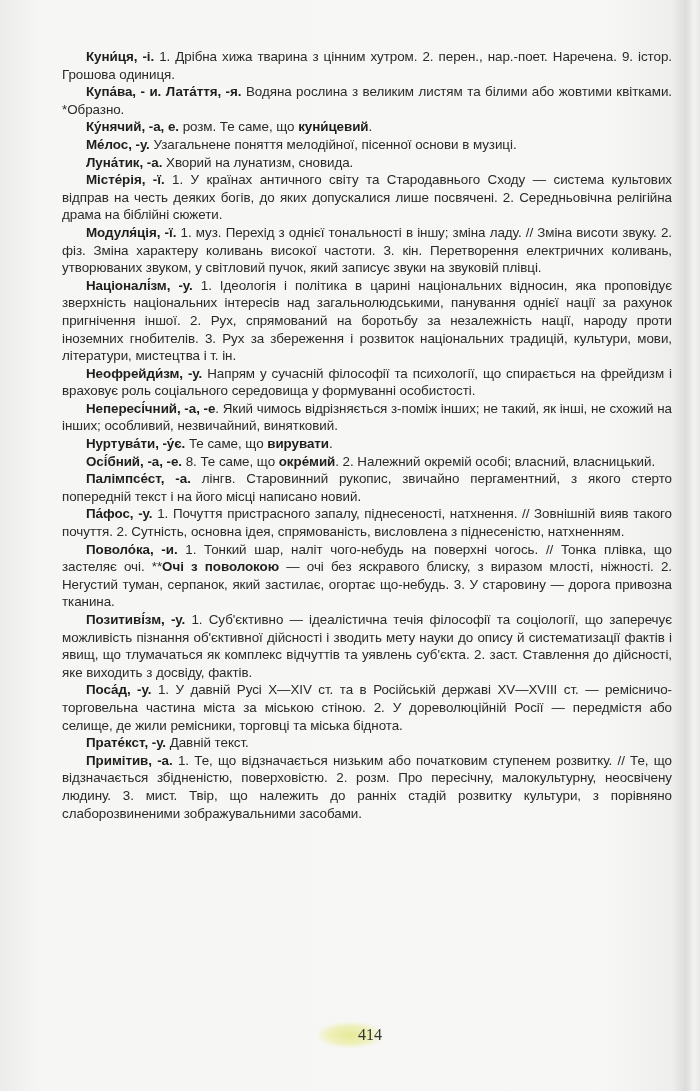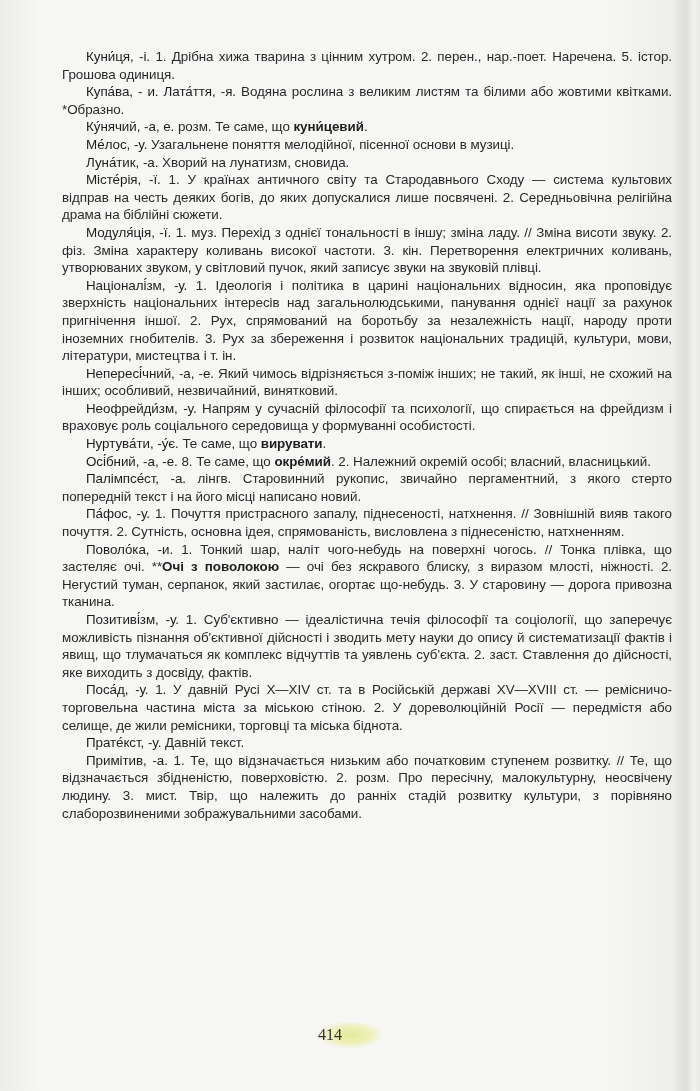--- a/index.html
+++ b/index.html
@@ -14,46 +14,46 @@
     position: absolute; left: 0; top: 0; width: 700px; height: 1091px;
     background: linear-gradient(to right, #ececea 0px, #f6f6f4 40px, #f7f7f5 600px, #eeeeec 672px, #dcdcda 686px, #f3f3f1 694px, #e8e8e6 700px);
   }
   .content {
     position: absolute; left: 62px; top: 48px; width: 610px;
     font-size: 13.4px; line-height: 17.6px;
     text-align: justify;
     letter-spacing: -0.05px;
   }
   .entry { text-indent: 24px; margin: 0; }
-  .hw { font-weight: normal; color: #1e1e1e; }
+  .hw { font-weight: bold; color: #1e1e1e; }
   .it { }
   .b { font-weight: bold; color: #1e1e1e; }
   .page-number {
     position: absolute; left: 318px; top: 1022px; width: 64px; height: 26px;
-    text-align: left;
+    text-align: right;
     font-family: "Liberation Serif", serif; font-size: 16px; line-height: 26px;
     color: #333;
     background: radial-gradient(ellipse at center, #e6ea9a 0%, #eef0b8 45%, rgba(242,242,240,0) 75%);
   }
 </style>
 </head>
 <body>
 
 <div class="page">
   <div class="content" id="entries">
-      <p class="entry"><span class="hw">Куни́ця, -і.</span><span> 1. Дрібна хижа тварина з цінним хутром. 2. </span><span class="it">перен., нар.-поет.</span><span> Наречена. 5. </span><span class="it">істор.</span><span> Грошова одиниця.</span></p>
+      <p class="entry"><span class="hw">Куни́ця, -і.</span><span> 1. Дрібна хижа тварина з цінним хутром. 2. </span><span class="it">перен., нар.-поет.</span><span> Наречена. 9. </span><span class="it">істор.</span><span> Грошова одиниця.</span></p>
       <p class="entry"><span class="hw">Купа́ва, - и. Лата́ття, -я.</span><span> Водяна рослина з великим листям та білими або жовтими квітками. *Образно.</span></p>
       <p class="entry"><span class="hw">Ку́нячий, -а, е.</span><span> </span><span class="it">розм</span><span>. Те саме, що </span><span class="b">куни́цевий</span><span>.</span></p>
       <p class="entry"><span class="hw">Ме́лос, -у.</span><span> Узагальнене поняття мелодійної, пісенної основи в музиці.</span></p>
       <p class="entry"><span class="hw">Луна́тик, -а.</span><span> Хворий на лунатизм, сновида.</span></p>
       <p class="entry"><span class="hw">Місте́рія, -ї.</span><span> 1. У країнах античного світу та Стародавнього Сходу — система культових відправ на честь деяких богів, до яких допускалися лише посвячені. 2. Середньовічна релігійна драма на біблійні сюжети.</span></p>
       <p class="entry"><span class="hw">Модуля́ція, -ї.</span><span> 1. </span><span class="it">муз.</span><span> Перехід з однієї тональності в іншу; зміна ладу. // Зміна висоти звуку. 2. </span><span class="it">фіз.</span><span> Зміна характеру коливань високої частоти. 3. </span><span class="it">кін.</span><span> Перетворення електричних коливань, утворюваних звуком, у світловий пучок, який записує звуки на звуковій плівці.</span></p>
       <p class="entry"><span class="hw">Націоналі́зм, -у.</span><span> 1. Ідеологія і політика в царині національних відносин, яка проповідує зверхність національних інтересів над загальнолюдськими, панування однієї нації за рахунок пригнічення іншої. 2. Рух, спрямований на боротьбу за незалежність нації, народу проти іноземних гнобителів. 3. Рух за збереження і розвиток національних традицій, культури, мови, літератури, мистецтва і т. ін.</span></p>
+      <p class="entry"><span class="hw">Неофрейди́зм, -у.</span><span> Напрям у сучасній філософії та психології, що спирається на фрейдизм і враховує роль соціального середовища у формуванні особистості.</span></p>
       <p class="entry"><span class="hw">Непересі́чний, -а, -е</span><span>. Який чимось відрізняється з-поміж інших; не такий, як інші, не схожий на інших; особливий, незвичайний, винятковий.</span></p>
-      <p class="entry"><span class="hw">Неофрейди́зм, -у.</span><span> Напрям у сучасній філософії та психології, що спирається на фрейдизм і враховує роль соціального середовища у формуванні особистості.</span></p>
       <p class="entry"><span class="hw">Нуртува́ти, -у́є.</span><span> Те саме, що </span><span class="b">вирувати</span><span>.</span></p>
       <p class="entry"><span class="hw">Осі́бний, -а, -е.</span><span> 8. Те саме, що </span><span class="b">окре́мий</span><span>. 2. Належний окремій особі; власний, власницький.</span></p>
       <p class="entry"><span class="hw">Палімпсе́ст, -а.</span><span> </span><span class="it">лінгв</span><span>. Старовинний рукопис, звичайно пергаментний, з якого стерто попередній текст і на його місці написано новий.</span></p>
       <p class="entry"><span class="hw">Па́фос, -у.</span><span> 1. Почуття пристрасного запалу, піднесеності, натхнення. // Зовнішній вияв такого почуття. 2. Сутність, основна ідея, спрямованість, висловлена з піднесеністю, натхненням.</span></p>
       <p class="entry"><span class="hw">Поволо́ка, -и.</span><span> 1. Тонкий шар, наліт чого-небудь на поверхні чогось. // Тонка плівка, що застеляє очі. **</span><span class="b">Очі з поволокою</span><span> — очі без яскравого блиску, з виразом млості, ніжності. 2. Негустий туман, серпанок, який застилає, огортає що-небудь. 3. У старовину — дорога привозна тканина.</span></p>
       <p class="entry"><span class="hw">Позитиві́зм, -у.</span><span> 1. Суб'єктивно — ідеалістична течія філософії та соціології, що заперечує можливість пізнання об'єктивної дійсності і зводить мету науки до опису й систематизації фактів і явищ, що тлумачаться як комплекс відчуттів та уявлень суб'єкта. 2. </span><span class="it">заст.</span><span> Ставлення до дійсності, яке виходить з досвіду, фактів.</span></p>
       <p class="entry"><span class="hw">Поса́д, -у.</span><span> 1. У давній Русі X—XIV ст. та в Російській державі XV—XVIII ст. — ремісничо-торговельна частина міста за міською стіною. 2. У дореволюційній Росії — передмістя або селище, де жили ремісники, торговці та міська біднота.</span></p>
       <p class="entry"><span class="hw">Прате́кст, -у.</span><span> Давній текст.</span></p>
       <p class="entry"><span class="hw">Примітив, -а.</span><span> 1. Те, що відзначається низьким або початковим ступенем розвитку. // Те, що відзначається збідненістю, поверховістю. 2. </span><span class="it">розм.</span><span> Про пересічну, малокультурну, неосвічену людину. 3. </span><span class="it">мист.</span><span> Твір, що належить до ранніх стадій розвитку культури, з порівняно слаборозвиненими зображувальними засобами.</span></p>
     </div>

